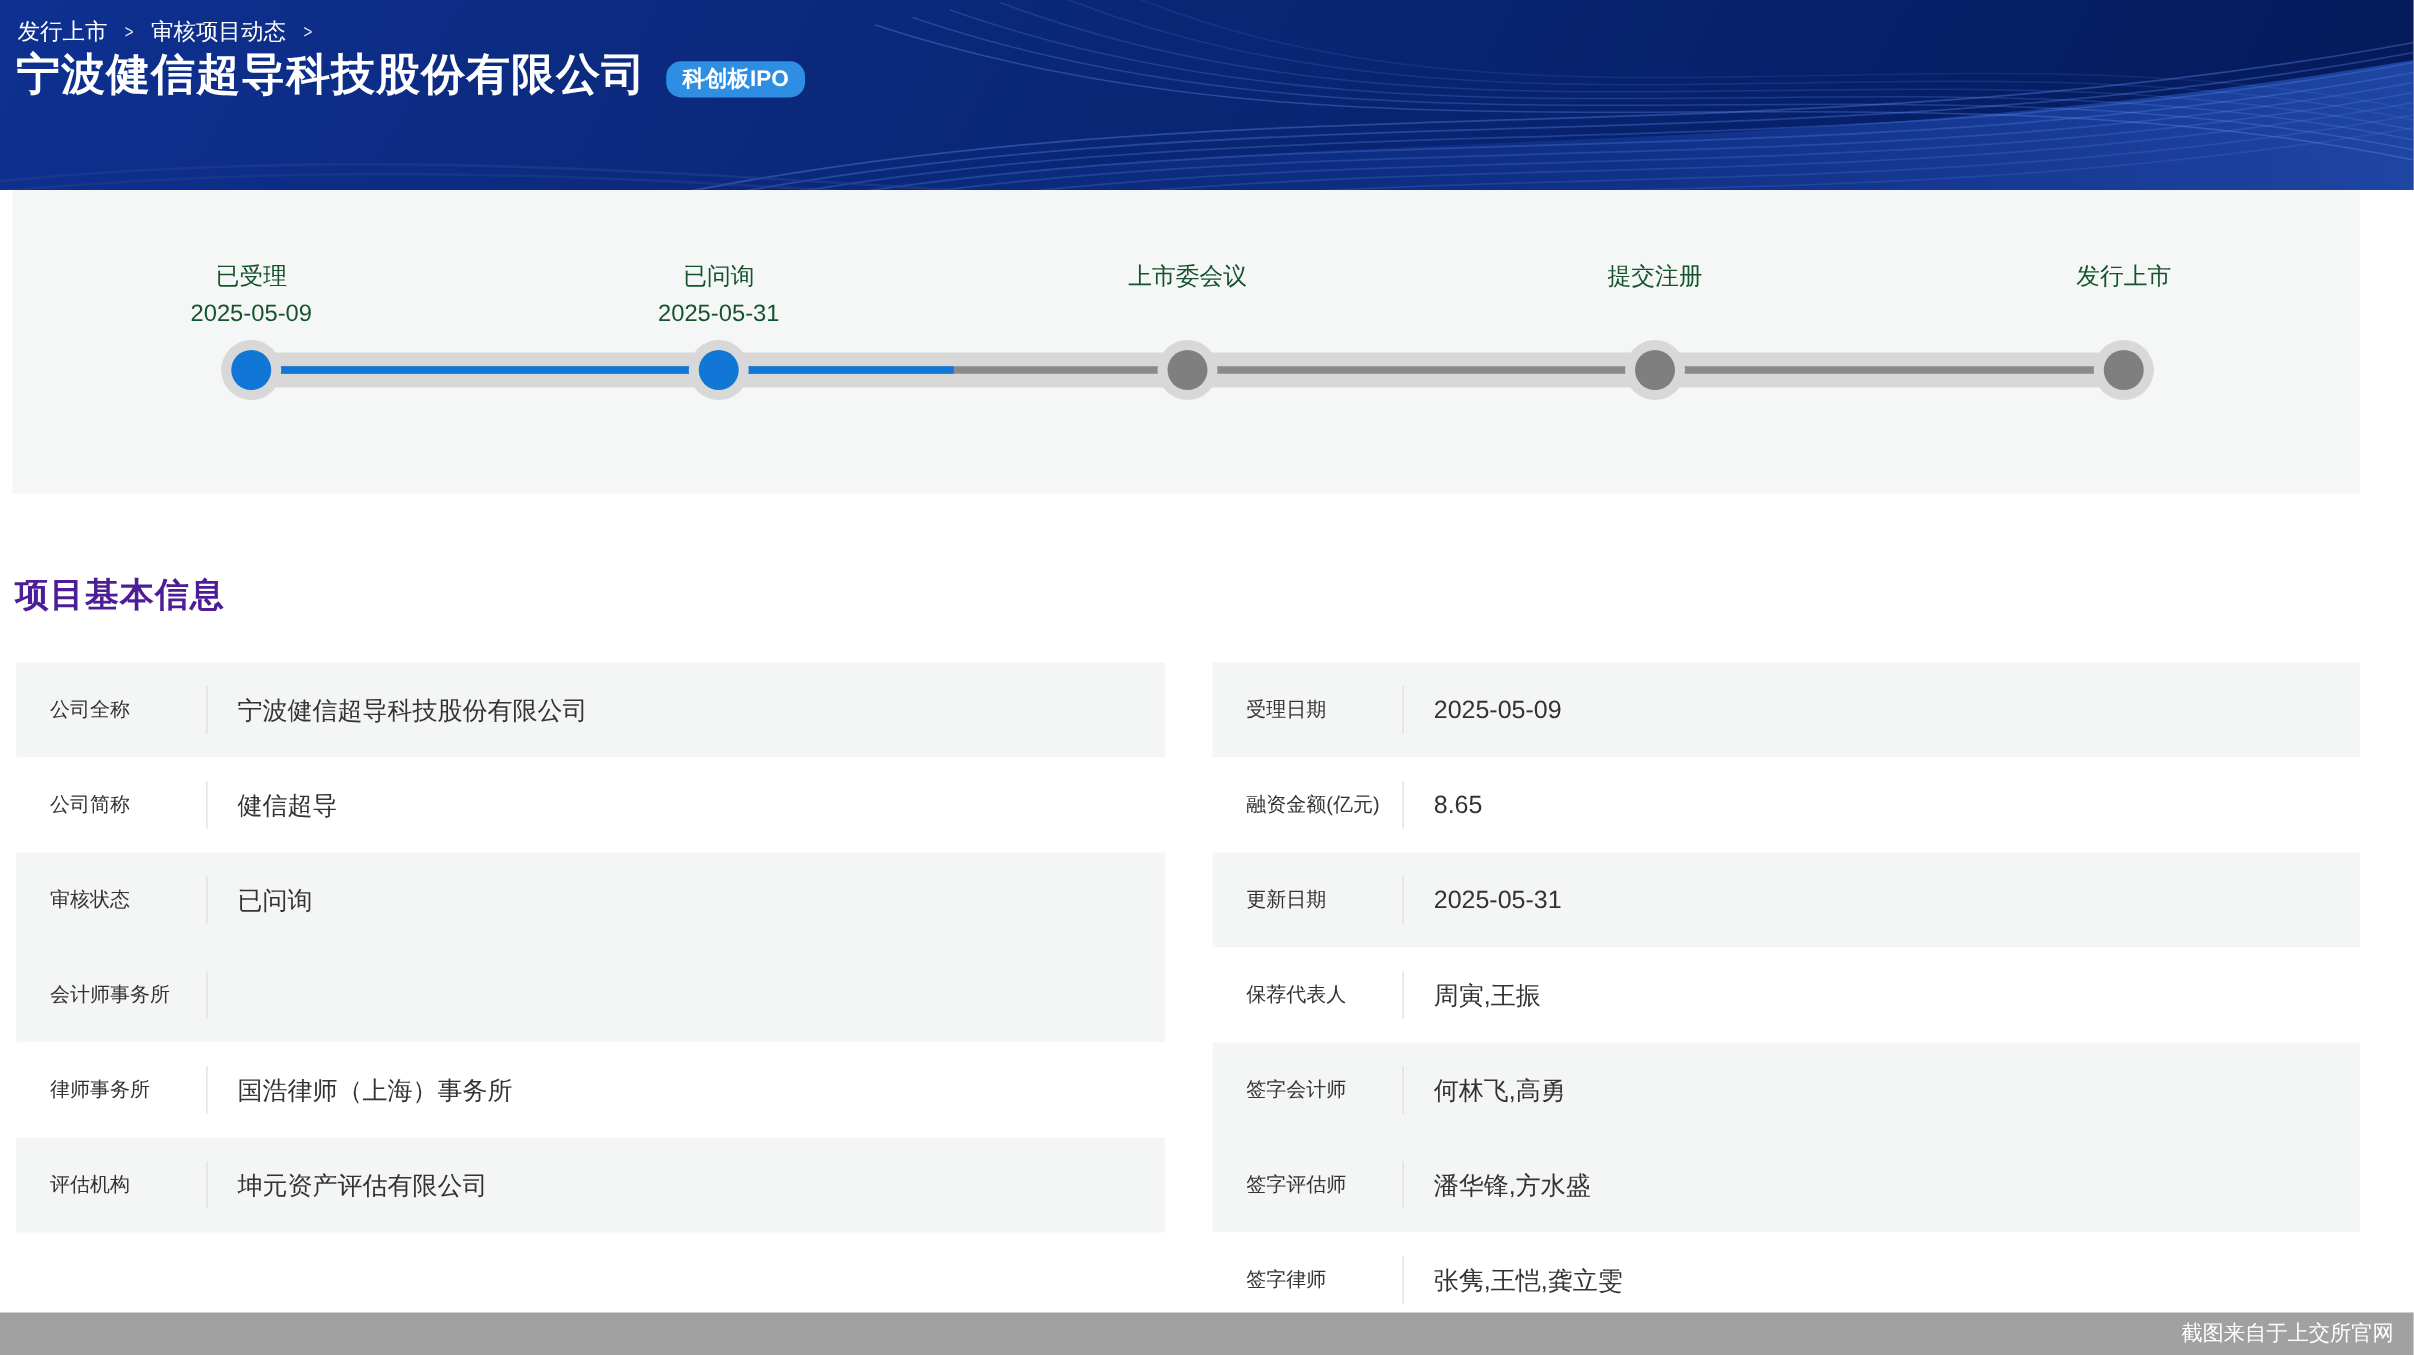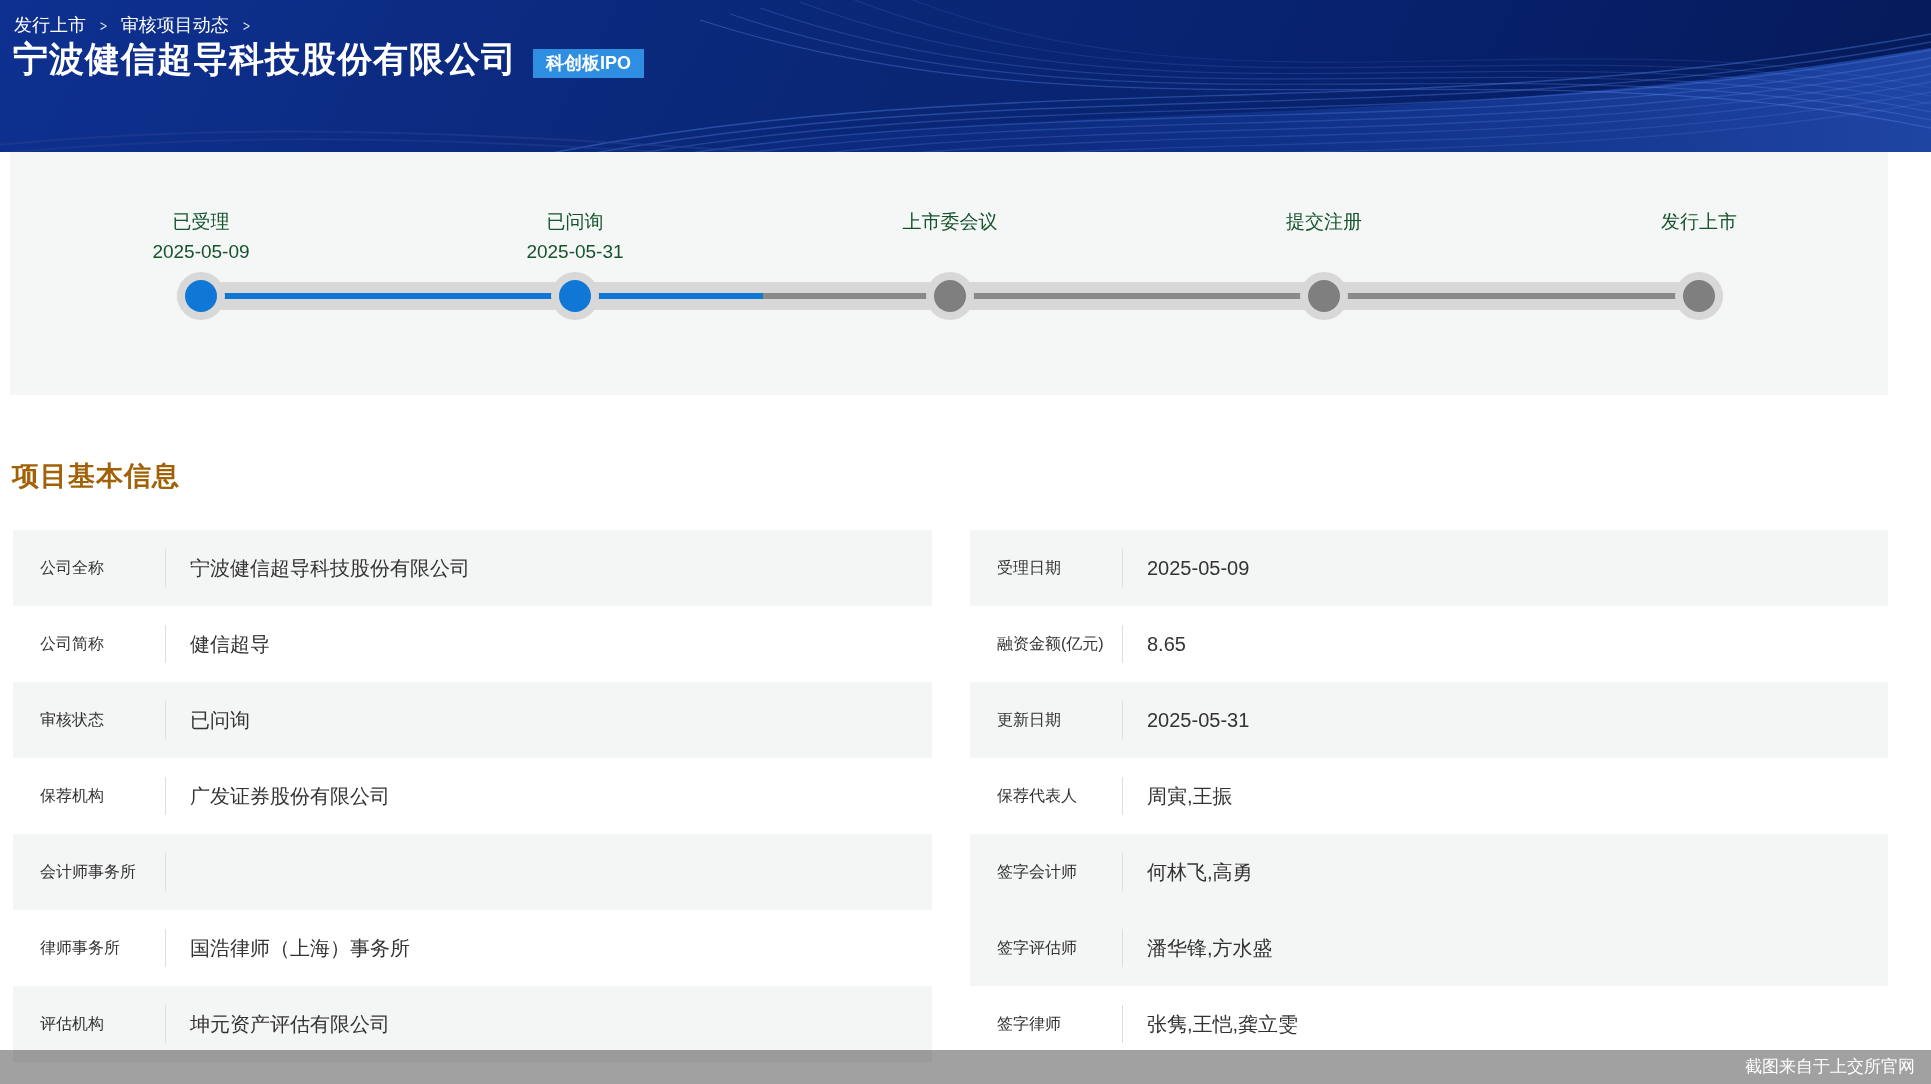--- a/index.html
+++ b/index.html
@@ -28,21 +28,21 @@
   .crumb-sep { font-size:15px; color:rgba(255,255,255,.9); transform:scaleX(.8); }
   .title-row {
     position:absolute; top:36px; left:13px; z-index:3;
     display:flex; align-items:center;
   }
   .page-title { font-size:35px; font-weight:bold; color:#fff; letter-spacing:1px; }
   .badge {
     margin-left:16px; margin-top:8px;
     background:#2e8fe2; color:#fff;
     font-size:18px; font-weight:bold;
-    padding:4px 13px; border-radius:0; line-height:1.2;
+    padding:4px 13px; border-radius:12px; line-height:1.2;
   }
 
   
   .timeline-section {
     position:absolute; top:152px; left:10px; width:1878px; height:243px;
     background:#f5f6f6;
   }
   .track   { position:absolute; left:167px; top:130px; width:1546px; height:28px; background:#d8d8d8; border-radius:14px; }
   .tl-line-gray { position:absolute; left:191px; top:141px; width:1498px; height:6px; background:#8a8a8a; }
   .tl-line-blue { position:absolute; left:191px; top:141px; width:562px;  height:6px; background:#1077d6; }
@@ -55,21 +55,21 @@
   .stage-text {
     position:absolute; top:58px; width:300px; text-align:center;
     font-size:19px; color:#14532d; line-height:24px;
   }
   .stage-text .stage-date { margin-top:6px; }
   .stage-text.s1{left:41px}.stage-text.s2{left:415px}.stage-text.s3{left:790px}.stage-text.s4{left:1164px}.stage-text.s5{left:1539px}
 
   
   .section-title {
     position:absolute; top:458px; left:12px;
-    font-size:27px; font-weight:bold; color:#a16207; letter-spacing:1px;
+    font-size:27px; font-weight:bold; color:#4c1d95; letter-spacing:1px;
   }
   .info-table { position:absolute; top:530px; }
   .info-table.tleft  { left:13px;  width:919px; }
   .info-table.tright { left:970px; width:918px; }
   .row { height:76px; display:flex; align-items:center; background:#ffffff; }
   .row.odd { background:#f4f5f5; }
   .row-label {
     flex:none; width:152px; padding-left:27px;
     font-size:16px; color:#333;
   }
@@ -184,25 +184,20 @@
   <div class="row">
     <div class="row-label">公司简称</div>
     <div class="row-divider"></div>
     <div class="row-value">健信超导</div>
   </div>
   <div class="row odd">
     <div class="row-label">审核状态</div>
     <div class="row-divider"></div>
     <div class="row-value">已问询</div>
   </div>
-  <div class="row">
-    <div class="row-label">保荐机构</div>
-    <div class="row-divider"></div>
-    <div class="row-value">广发证券股份有限公司</div>
-  </div>
   <div class="row odd">
     <div class="row-label">会计师事务所</div>
     <div class="row-divider"></div>
   </div>
   <div class="row">
     <div class="row-label">律师事务所</div>
     <div class="row-divider"></div>
     <div class="row-value">国浩律师（上海）事务所</div>
   </div>
   <div class="row odd">

